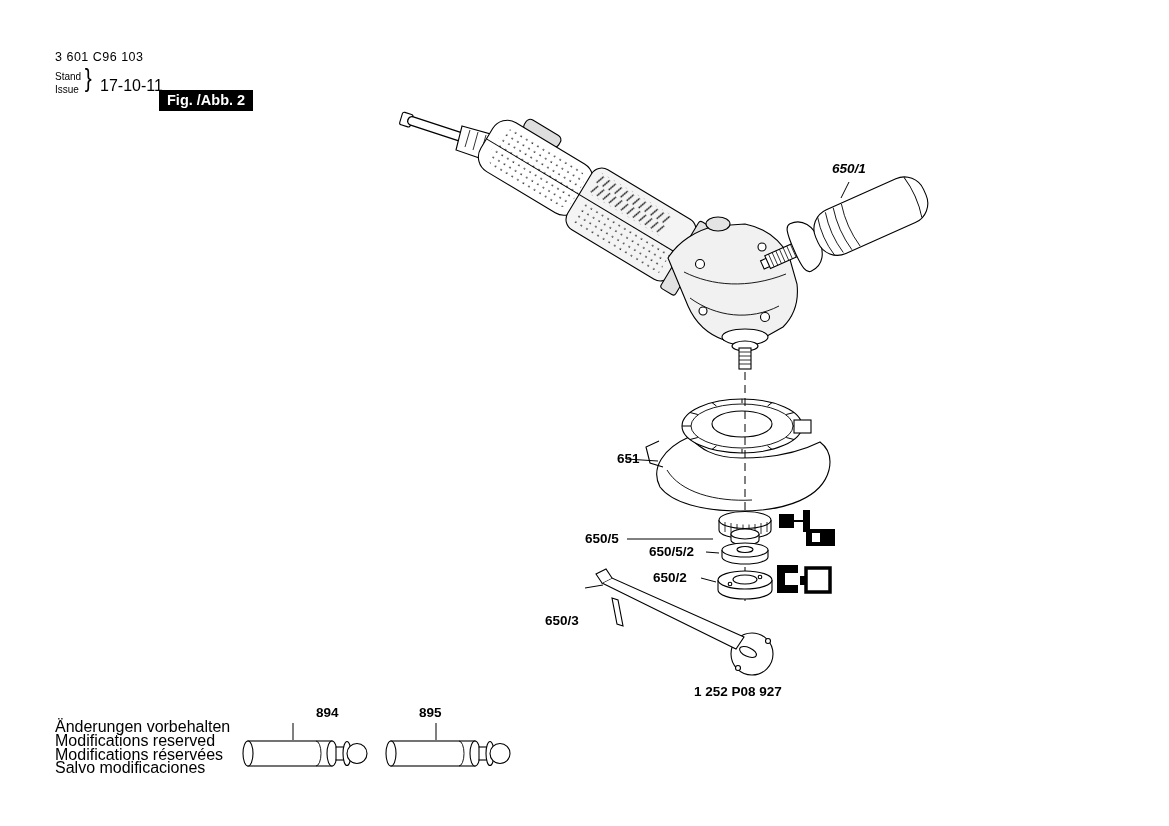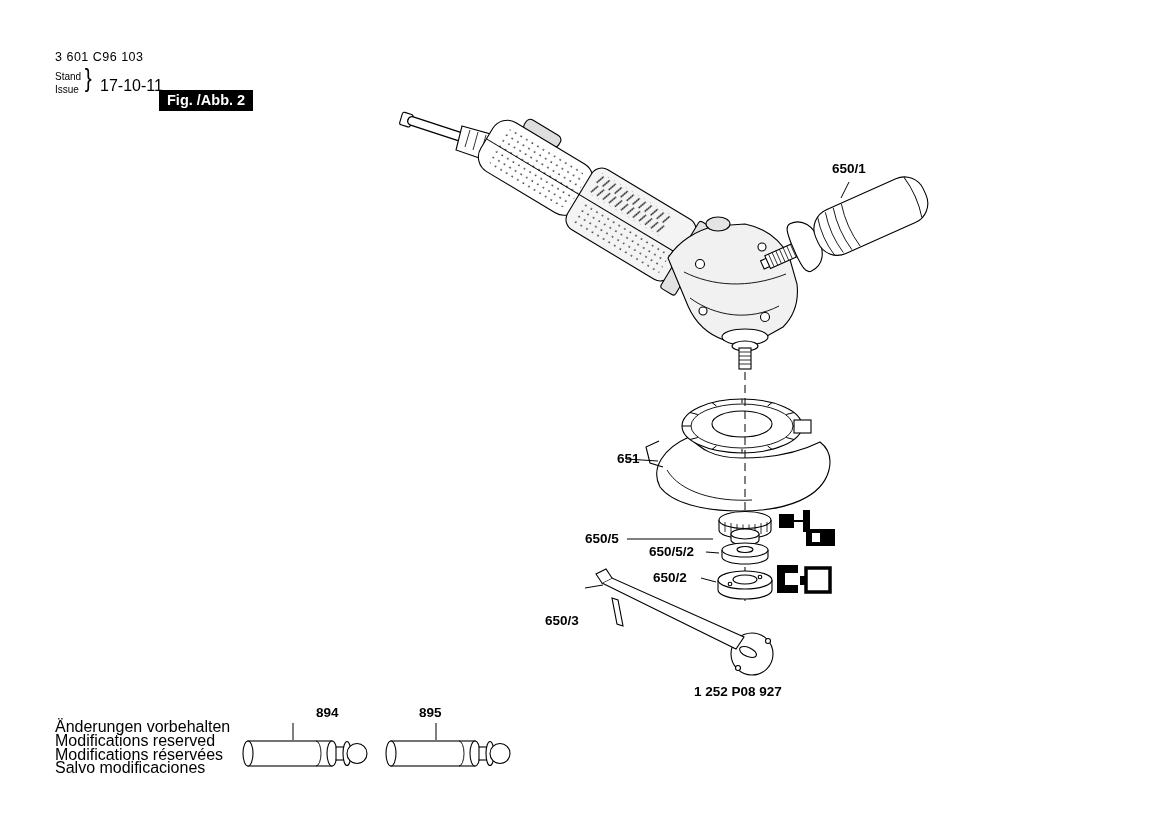--- a/index.html
+++ b/index.html
@@ -163,21 +163,21 @@
     </g>
   </svg>
 
   <div class="abs type-number" style="left:55px;top:50px;">3 601 C96 103</div>
   <div class="abs small-lbl" style="left:55px;top:71px;">Stand</div>
   <div class="abs small-lbl" style="left:55px;top:84px;">Issue</div>
   <div class="abs brace" style="left:84px;top:63px;">}</div>
   <div class="abs issue-date" style="left:100px;top:77px;">17-10-11</div>
   <div class="abs fig-box" style="left:159px;top:70px;">Fig. /Abb. 2</div>
 
-  <div class="abs part-label" style="left:832px;top:161px;">650/1</div>
+  <div class="abs part-label" style="left:832px;top:161px;font-style:italic;">650/1</div>
   <div class="abs part-label" style="left:597px;top:451px;margin-left:20px;">651</div>
   <div class="abs part-label" style="left:585px;top:531px;">650/5</div>
   <div class="abs part-label" style="left:649px;top:544px;">650/5/2</div>
   <div class="abs part-label" style="left:653px;top:570px;">650/2</div>
   <div class="abs part-label" style="left:545px;top:580px;margin-top:33px;">650/3</div>
   <div class="abs order-number" style="left:694px;top:684px;">1 252 P08 927</div>
   <div class="abs part-label" style="left:276px;top:705px;margin-left:40px;">894</div>
   <div class="abs part-label" style="left:419px;top:705px;">895</div>
 
   <div class="abs footer-lines" style="left:55px;top:720px;">

